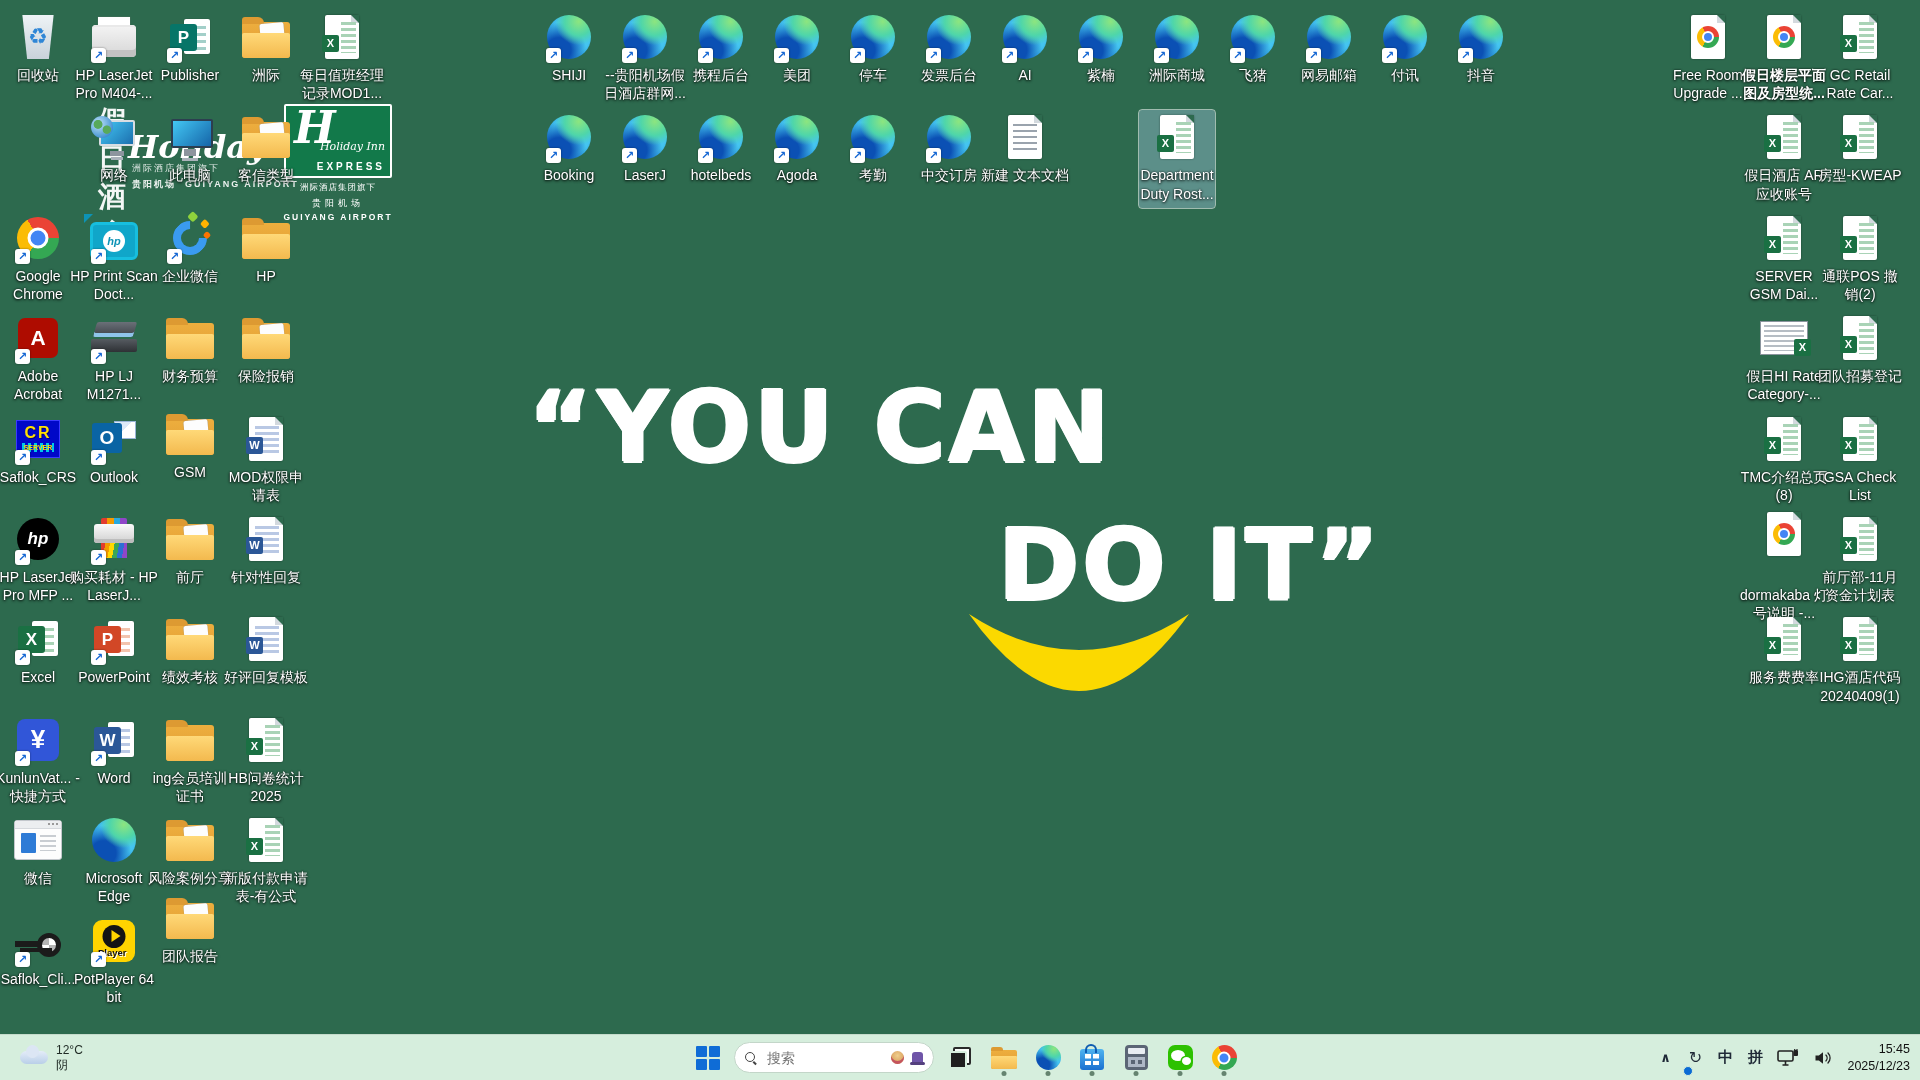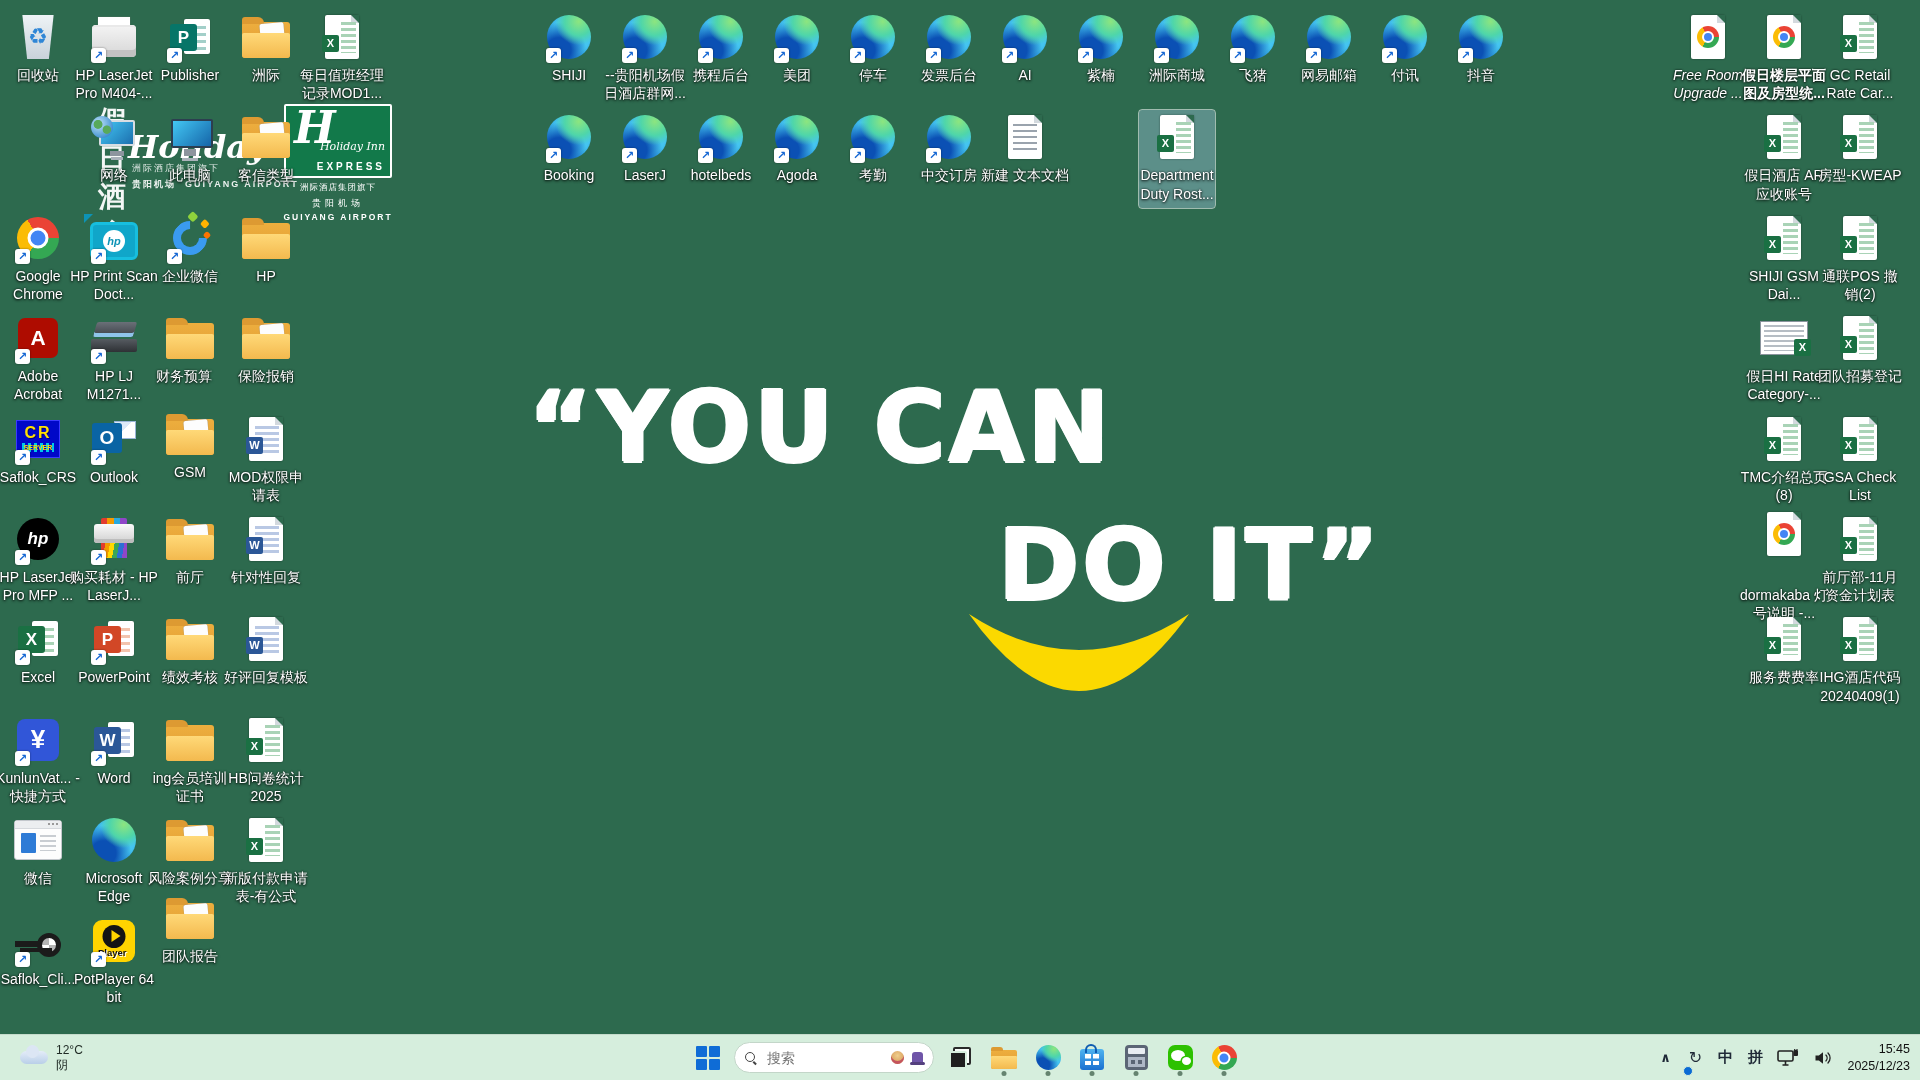--- a/index.html
+++ b/index.html
@@ -409,21 +409,21 @@
         </div>
         <div class="lab">Adobe Acrobat</div>
       </div>
       <div class="cell" style="left: 76px; top: 311.2px;">
         <div class="icw">
           <div class="ic ic-scanner"></div>
           <b class="sc">↗</b>
         </div>
         <div class="lab">HP LJ M1271...</div>
       </div>
-      <div class="cell" style="left: 152px; top: 311.2px; align-items: flex-end;">
+      <div class="cell" style="left: 152px; top: 311.2px;">
         <div class="icw">
           <div class="ic ic-folder"></div>
         </div>
         <div class="lab">财务预算</div>
       </div>
       <div class="cell" style="left: 228px; top: 311.2px;">
         <div class="icw">
           <div class="ic ic-folder-doc">
             <i class="peek"></i>
           </div>
@@ -763,21 +763,21 @@
         <div class="lab">新建 文本文档</div>
       </div>
       <div class="cell selected" style="left: 1139px; top: 110.4px;">
         <div class="icw">
           <div class="ic ic-xls-file">
             <b class="bx">X</b>
           </div>
         </div>
         <div class="lab">Department Duty Rost...</div>
       </div>
-      <div class="cell" style="left: 1670px; top: 10px; font-style: italic;">
+      <div class="cell" style="left: 1670px; top: 10px;">
         <div class="icw">
           <div class="ic ic-chrome-doc">
             <i class="ball"></i>
           </div>
         </div>
         <div class="lab">Free Room Upgrade ...</div>
       </div>
       <div class="cell" style="left: 1746px; top: 10px; font-weight: bold;">
         <div class="icw">
           <div class="ic ic-chrome-doc">
@@ -809,21 +809,21 @@
           </div>
         </div>
         <div class="lab">房型-KWEAP</div>
       </div>
       <div class="cell" style="left: 1746px; top: 210.8px;">
         <div class="icw">
           <div class="ic ic-xls-file">
             <b class="bx">X</b>
           </div>
         </div>
-        <div class="lab">SHIJI GSM Dai...</div>
+        <div class="lab">SERVER GSM Dai...</div>
       </div>
       <div class="cell" style="left: 1822px; top: 210.8px;">
         <div class="icw">
           <div class="ic ic-xls-file">
             <b class="bx">X</b>
           </div>
         </div>
         <div class="lab">通联POS 撤销(2)</div>
       </div>
       <div class="cell" style="left: 1746px; top: 311.2px;">

